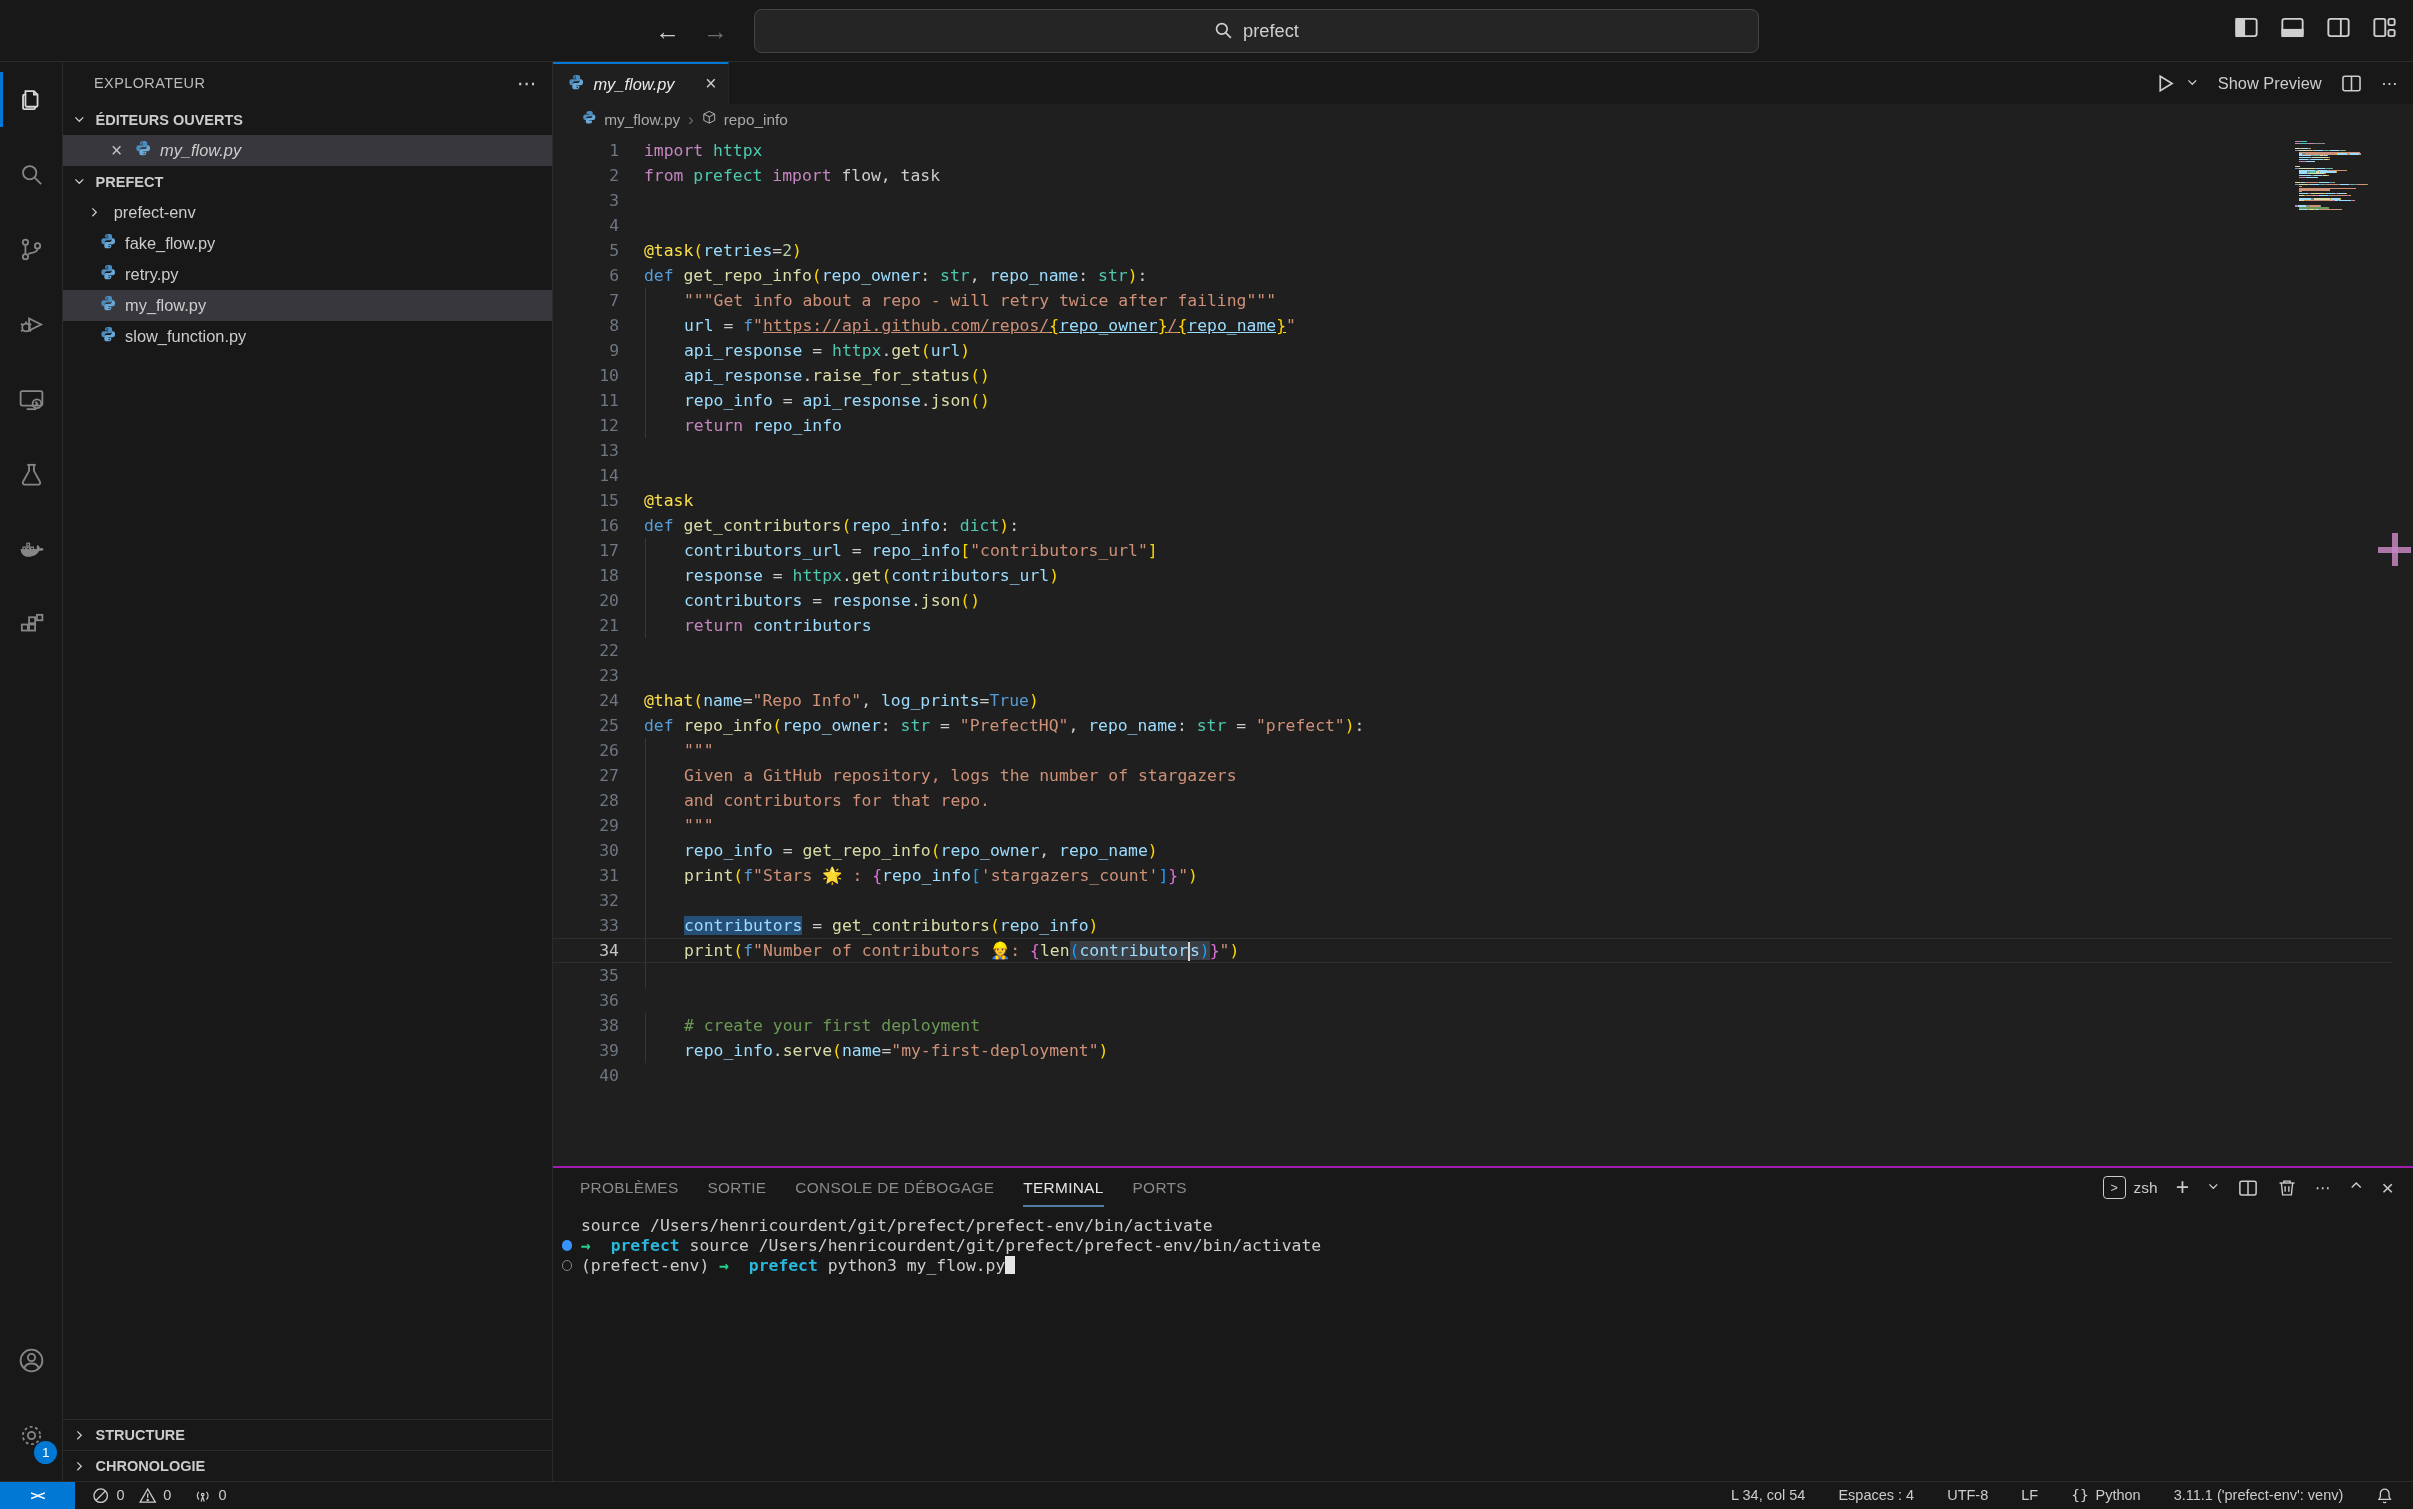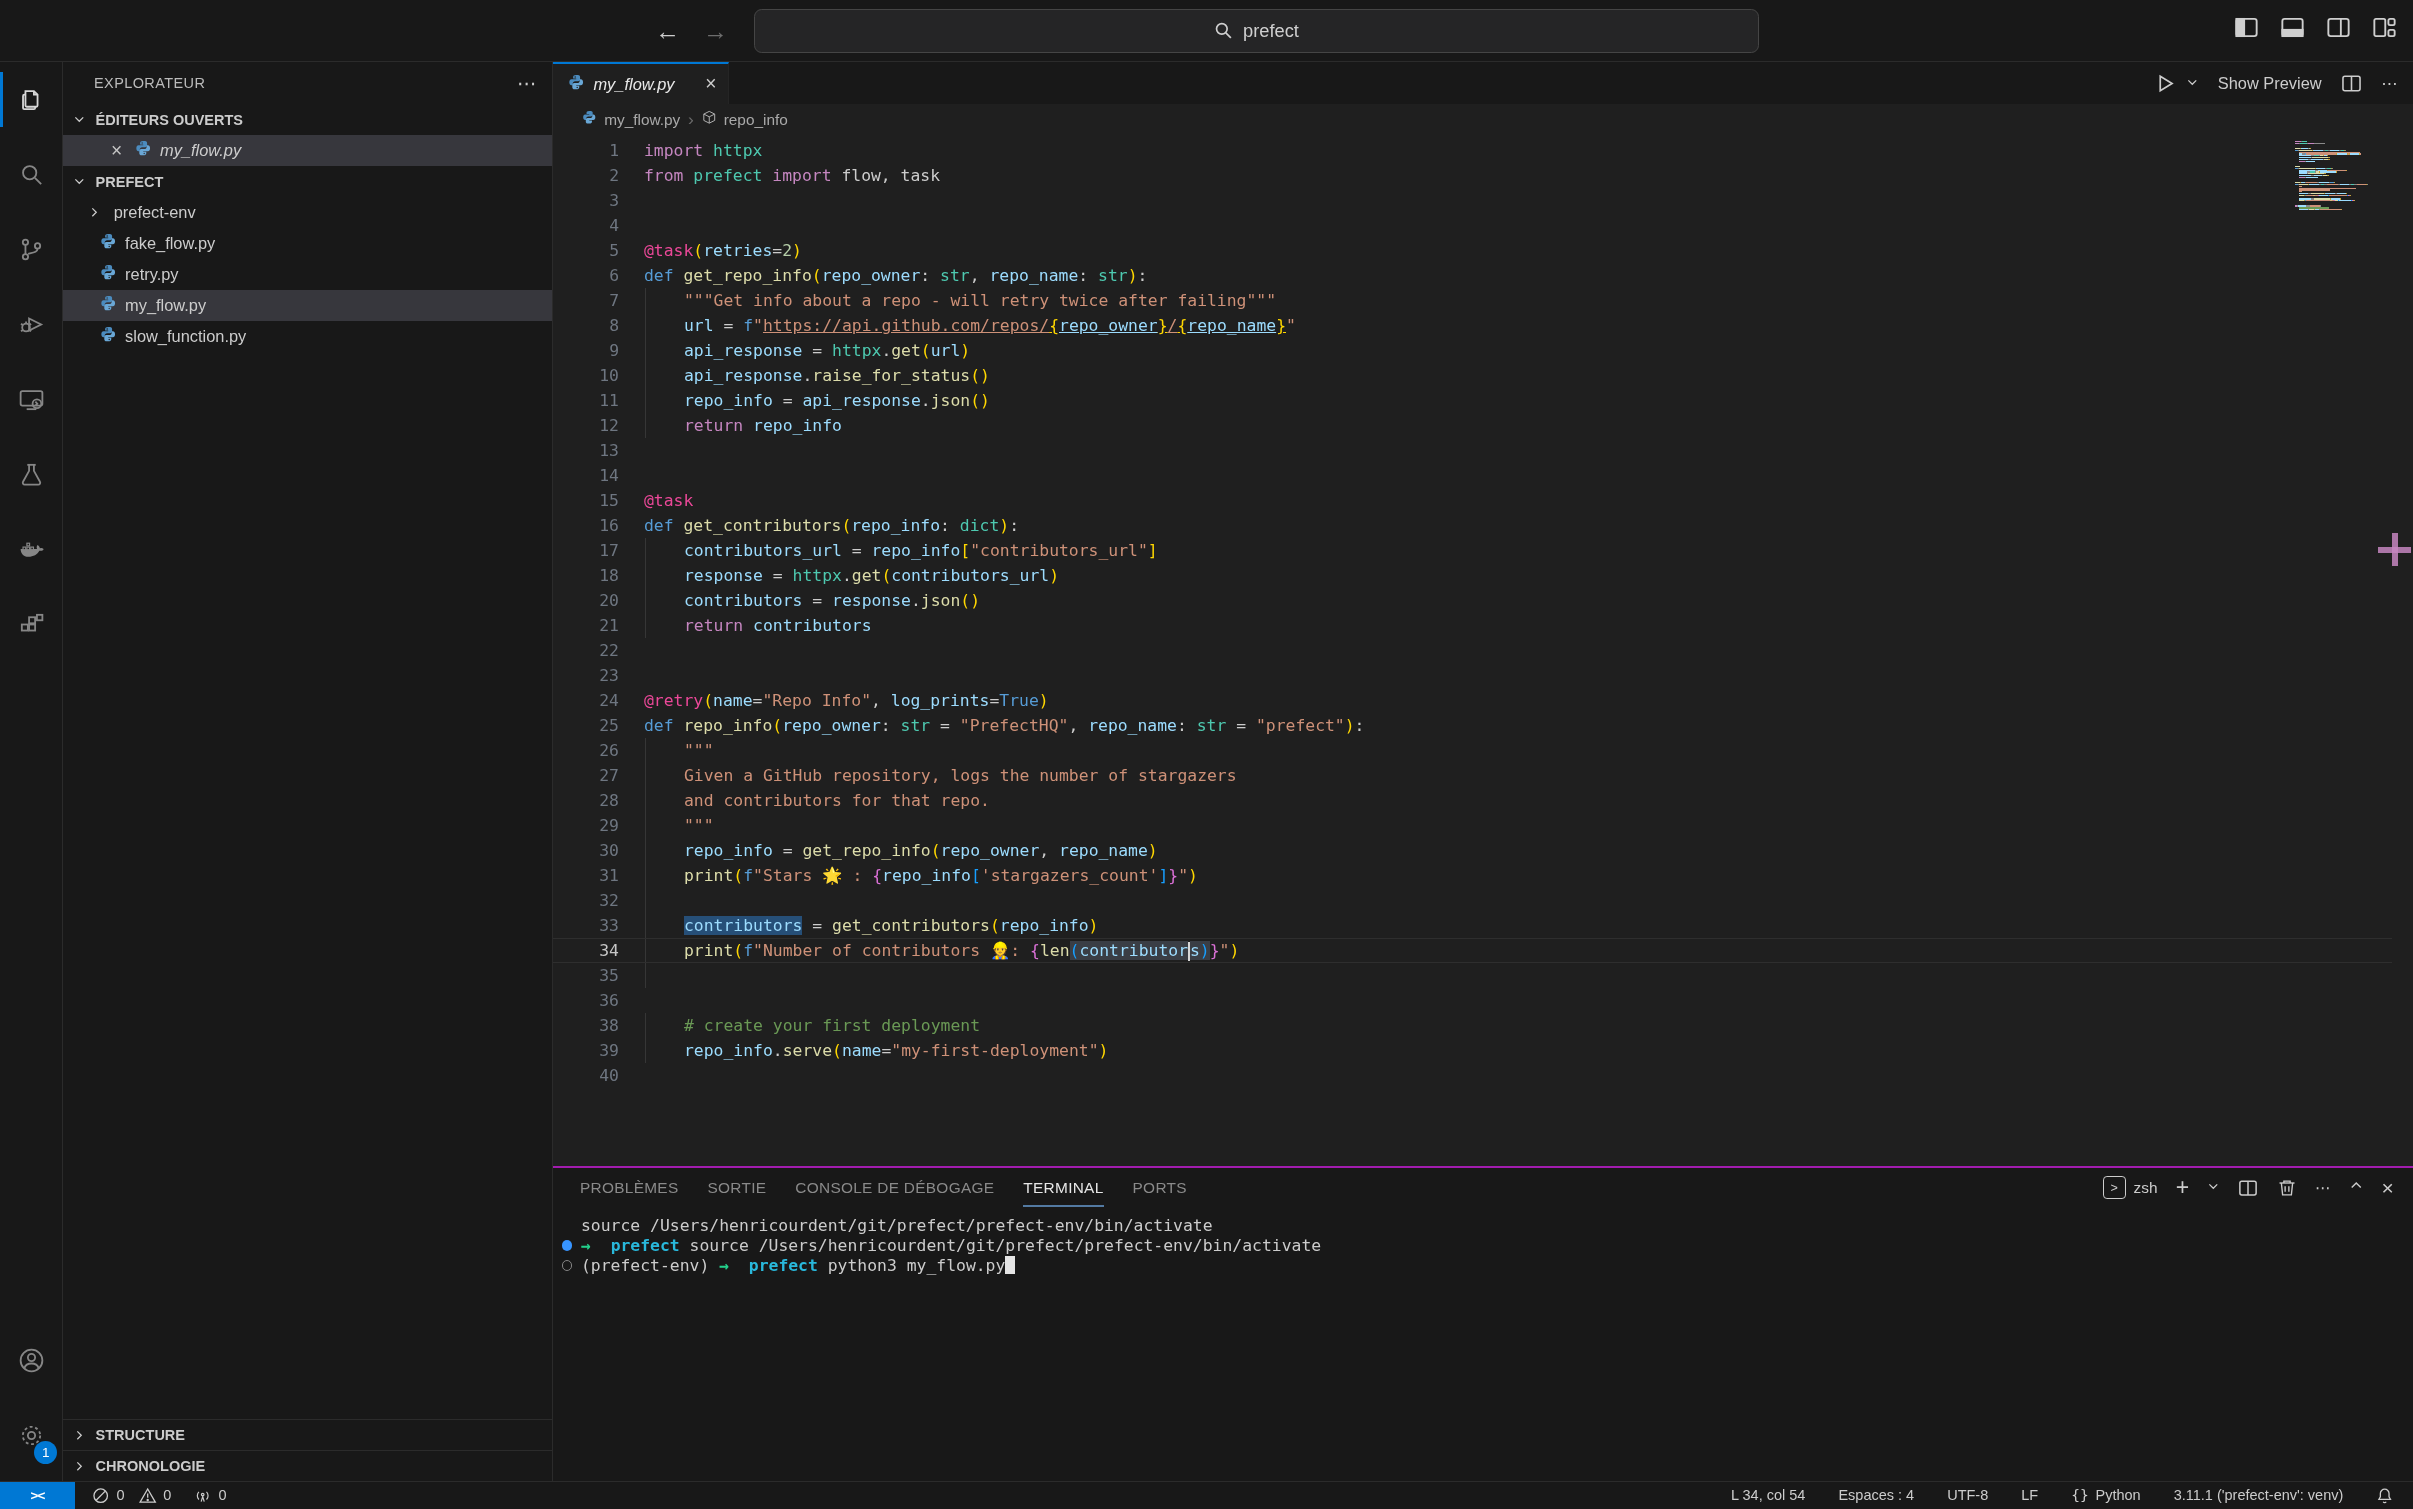--- a/index.html
+++ b/index.html
@@ -74,21 +74,21 @@
   .lc { margin-left:25px; position:relative; }
   .lc.ind { padding-left:40px; }
   .lc.ind::before { content:""; position:absolute; left:1px; top:0; bottom:0;
                     border-left:1px solid #363636; }
   .code-line.current .ln { color:#c6c6c6; }
   .code-line.current::after { content:""; position:absolute; left:0; right:21px; top:0; bottom:0;
                               border-top:1px solid #2e2e2e; border-bottom:1px solid #2e2e2e;
                               pointer-events:none; }
   .tk.kw{color:#c586c0} .tk.ty{color:#4ec9b0} .tk.fn{color:#dcdcaa} .tk.va{color:#9cdcfe}
   .tk.st{color:#ce9178} .tk.nu{color:#b5cea8} .tk.co{color:#6a9955} .tk.tx{color:#cccccc}
-  .tk.de{color:#ec4899} .tk.df{color:#569cd6} .tk.p1{color:#ffd700} .tk.p2{color:#da70d6}
+  .tk.de{color:#fde047} .tk.df{color:#569cd6} .tk.p1{color:#ffd700} .tk.p2{color:#da70d6}
   .tk.p3{color:#179fff} .tk.emo{font-style:normal}
   .tk.u { text-decoration:underline; }
   .tk.hlsel { background:#264f78; }
   .tk.hlbox { background:#3a3e45; }
   .caret { display:inline-block; width:1.9px; height:19.3px; background:#d7d7d7;
            vertical-align:middle; }
 
   
   #minimap { position:absolute; top:5.8px; right:21px; width:97px; }
   .mm-row { height:1.3px; margin-bottom:0.5px; display:flex; }
@@ -408,21 +408,21 @@
           <div class="code-line"><span class="ln">13</span><span class="lc"></span></div>
           <div class="code-line"><span class="ln">14</span><span class="lc"></span></div>
           <div class="code-line"><span class="ln">15</span><span class="lc"><span class="tk de">@task</span></span></div>
           <div class="code-line"><span class="ln">16</span><span class="lc"><span class="tk df">def</span><span class="tk tx"> </span><span class="tk fn">get_contributors</span><span class="tk p1">(</span><span class="tk va">repo_info</span><span class="tk tx">: </span><span class="tk ty">dict</span><span class="tk p1">)</span><span class="tk tx">:</span></span></div>
           <div class="code-line"><span class="ln">17</span><span class="lc ind"><span class="tk va">contributors_url</span><span class="tk tx"> = </span><span class="tk va">repo_info</span><span class="tk p1">[</span><span class="tk st">"contributors_url"</span><span class="tk p1">]</span></span></div>
           <div class="code-line"><span class="ln">18</span><span class="lc ind"><span class="tk va">response</span><span class="tk tx"> = </span><span class="tk ty">httpx</span><span class="tk tx">.</span><span class="tk fn">get</span><span class="tk p1">(</span><span class="tk va">contributors_url</span><span class="tk p1">)</span></span></div>
           <div class="code-line"><span class="ln">20</span><span class="lc ind"><span class="tk va">contributors</span><span class="tk tx"> = </span><span class="tk va">response</span><span class="tk tx">.</span><span class="tk fn">json</span><span class="tk p1">()</span></span></div>
           <div class="code-line"><span class="ln">21</span><span class="lc ind"><span class="tk kw">return</span><span class="tk tx"> </span><span class="tk va">contributors</span></span></div>
           <div class="code-line"><span class="ln">22</span><span class="lc"></span></div>
           <div class="code-line"><span class="ln">23</span><span class="lc"></span></div>
-          <div class="code-line"><span class="ln">24</span><span class="lc"><span class="tk de">@retry</span><span class="tk p1">(</span><span class="tk va">name</span><span class="tk tx">=</span><span class="tk st">"Repo Info"</span><span class="tk tx">, </span><span class="tk va">log_prints</span><span class="tk tx">=</span><span class="tk df">True</span><span class="tk p1">)</span></span></div>
+          <div class="code-line"><span class="ln">24</span><span class="lc"><span class="tk de">@that</span><span class="tk p1">(</span><span class="tk va">name</span><span class="tk tx">=</span><span class="tk st">"Repo Info"</span><span class="tk tx">, </span><span class="tk va">log_prints</span><span class="tk tx">=</span><span class="tk df">True</span><span class="tk p1">)</span></span></div>
           <div class="code-line"><span class="ln">25</span><span class="lc"><span class="tk df">def</span><span class="tk tx"> </span><span class="tk fn">repo_info</span><span class="tk p1">(</span><span class="tk va">repo_owner</span><span class="tk tx">: </span><span class="tk ty">str</span><span class="tk tx"> = </span><span class="tk st">"PrefectHQ"</span><span class="tk tx">, </span><span class="tk va">repo_name</span><span class="tk tx">: </span><span class="tk ty">str</span><span class="tk tx"> = </span><span class="tk st">"prefect"</span><span class="tk p1">)</span><span class="tk tx">:</span></span></div>
           <div class="code-line"><span class="ln">26</span><span class="lc ind"><span class="tk st">"""</span></span></div>
           <div class="code-line"><span class="ln">27</span><span class="lc ind"><span class="tk st">Given a GitHub repository, logs the number of stargazers</span></span></div>
           <div class="code-line"><span class="ln">28</span><span class="lc ind"><span class="tk st">and contributors for that repo.</span></span></div>
           <div class="code-line"><span class="ln">29</span><span class="lc ind"><span class="tk st">"""</span></span></div>
           <div class="code-line"><span class="ln">30</span><span class="lc ind"><span class="tk va">repo_info</span><span class="tk tx"> = </span><span class="tk fn">get_repo_info</span><span class="tk p1">(</span><span class="tk va">repo_owner</span><span class="tk tx">, </span><span class="tk va">repo_name</span><span class="tk p1">)</span></span></div>
           <div class="code-line"><span class="ln">31</span><span class="lc ind"><span class="tk fn">print</span><span class="tk p1">(</span><span class="tk df">f</span><span class="tk st">"Stars </span><span class="tk emo">🌟</span><span class="tk st"> : </span><span class="tk p2">{</span><span class="tk va">repo_info</span><span class="tk p3">[</span><span class="tk st">'stargazers_count'</span><span class="tk p3">]</span><span class="tk p2">}</span><span class="tk st">"</span><span class="tk p1">)</span></span></div>
           <div class="code-line"><span class="ln">32</span><span class="lc ind"></span></div>
           <div class="code-line"><span class="ln">33</span><span class="lc ind"><span class="tk va hlsel">contributors</span><span class="tk tx"> = </span><span class="tk fn">get_contributors</span><span class="tk p1">(</span><span class="tk va">repo_info</span><span class="tk p1">)</span></span></div>
           <div class="code-line current"><span class="ln">34</span><span class="lc ind"><span class="tk fn">print</span><span class="tk p1">(</span><span class="tk df">f</span><span class="tk st">"Number of contributors </span><span class="tk emo">👷</span><span class="tk st">: </span><span class="tk p2">{</span><span class="tk fn">len</span><span class="tk p3 hlbox">(</span><span class="tk va hlbox">contributor</span><span class="caret"></span><span class="tk va hlbox">s</span><span class="tk p3 hlbox">)</span><span class="tk p2">}</span><span class="tk st">"</span><span class="tk p1">)</span></span></div>

